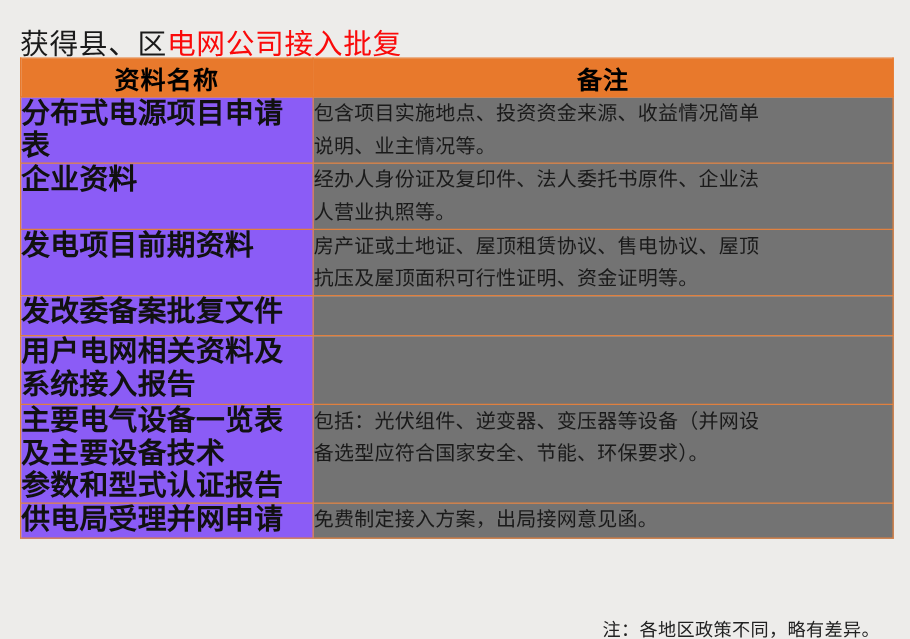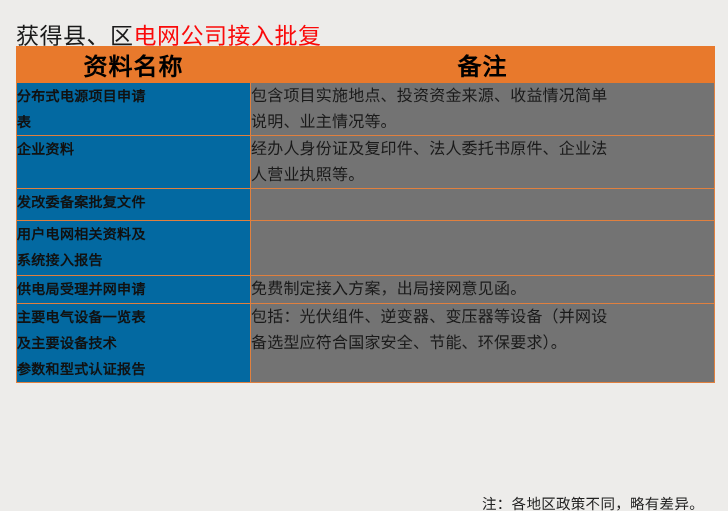--- a/index.html
+++ b/index.html
@@ -51,32 +51,32 @@
     vertical-align: top;
   }
 
   
   #requirements-table thead th {
     background: #e8792c;
     height: 30px;
     text-align: center;
     vertical-align: middle;
     color: #000000;
-    font-size: 24px;
+    font-size: 20px;
     font-weight: bold;
     letter-spacing: 1px;
     border-color: #e8792c;
     margin-left: 32px;
   }
 
   
   td.cell-name {
-    background: #0369a1;
+    background: #8b5cf6;
     color: #111111;
-    font-size: 14px;
+    font-size: 23px;
     font-weight: bold;
     line-height: 26px;
     letter-spacing: 0.3px;
     padding: 4px 6px 4px 9px;
   }
   td.cell-remark {
     background: #737373;
     color: #1a1a1a;
     font-size: 16px;
     font-weight: 400;
@@ -148,48 +148,57 @@
       </tr>
       <tr data-row="1">
         <td class="cell-name">
           <span class="cell-line">企业资料</span>
         </td>
         <td class="cell-remark">
           <span class="cell-line">经办人身份证及复印件、法人委托书原件、企业法</span>
           <span class="cell-line">人营业执照等。</span>
         </td>
       </tr>
+      <tr data-row="2">
+        <td class="cell-name">
+          <span class="cell-line">发电项目前期资料</span>
+        </td>
+        <td class="cell-remark">
+          <span class="cell-line">房产证或土地证、屋顶租赁协议、售电协议、屋顶</span>
+          <span class="cell-line">抗压及屋顶面积可行性证明、资金证明等。</span>
+        </td>
+      </tr>
       <tr data-row="3">
         <td class="cell-name">
           <span class="cell-line">发改委备案批复文件</span>
         </td>
         <td class="cell-remark"></td>
       </tr>
       <tr data-row="4">
         <td class="cell-name">
           <span class="cell-line">用户电网相关资料及</span>
           <span class="cell-line">系统接入报告</span>
         </td>
         <td class="cell-remark"></td>
-      </tr>
-      <tr data-row="5">
-        <td class="cell-name">
-          <span class="cell-line">供电局受理并网申请</span>
-        </td>
-        <td class="cell-remark">
-          <span class="cell-line">免费制定接入方案，出局接网意见函。</span>
-        </td>
       </tr>
       <tr data-row="6">
         <td class="cell-name">
           <span class="cell-line">主要电气设备一览表</span>
           <span class="cell-line">及主要设备技术</span>
           <span class="cell-line">参数和型式认证报告</span>
         </td>
         <td class="cell-remark">
           <span class="cell-line">包括：光伏组件、逆变器、变压器等设备（并网设</span>
           <span class="cell-line">备选型应符合国家安全、节能、环保要求）。</span>
         </td>
       </tr>
+      <tr data-row="5">
+        <td class="cell-name">
+          <span class="cell-line">供电局受理并网申请</span>
+        </td>
+        <td class="cell-remark">
+          <span class="cell-line">免费制定接入方案，出局接网意见函。</span>
+        </td>
+      </tr>
     </tbody>
 </table>
 
 <div id="footnote">注：各地区政策不同，略有差异。</div>
 
 </body></html>

